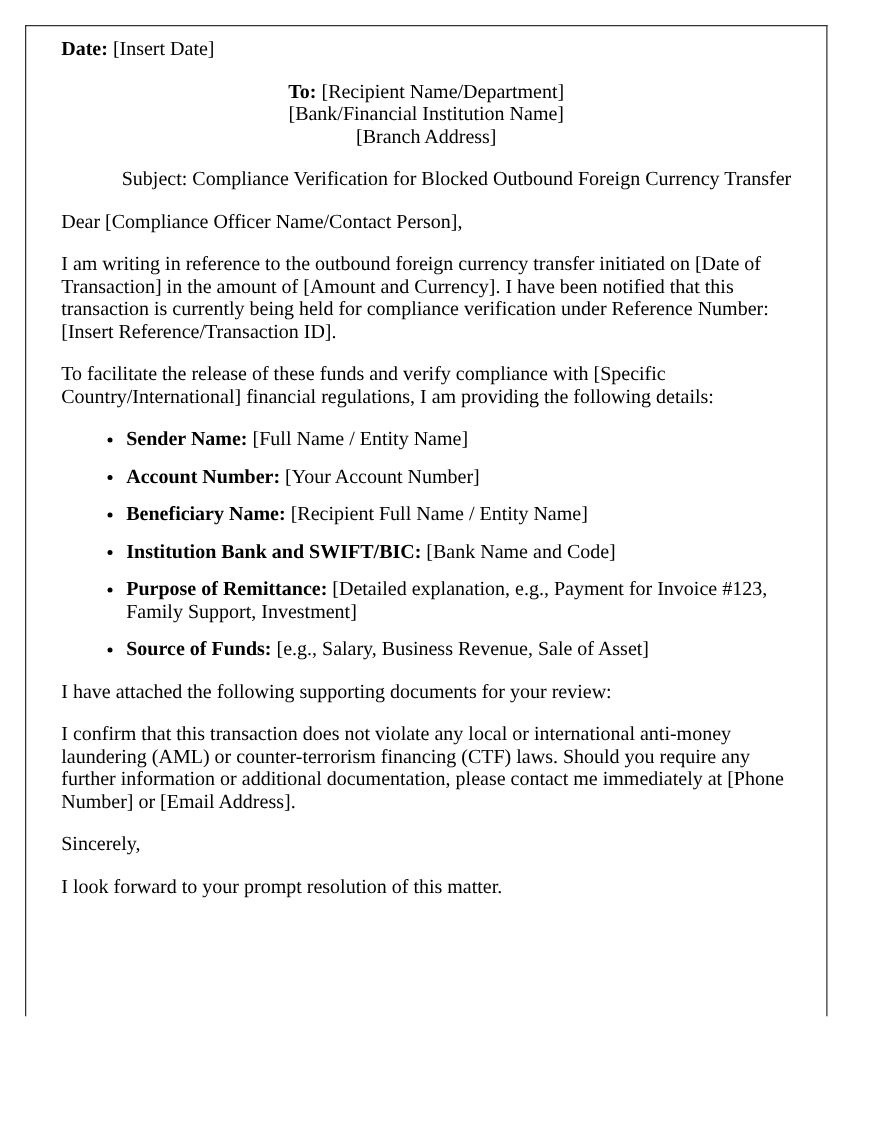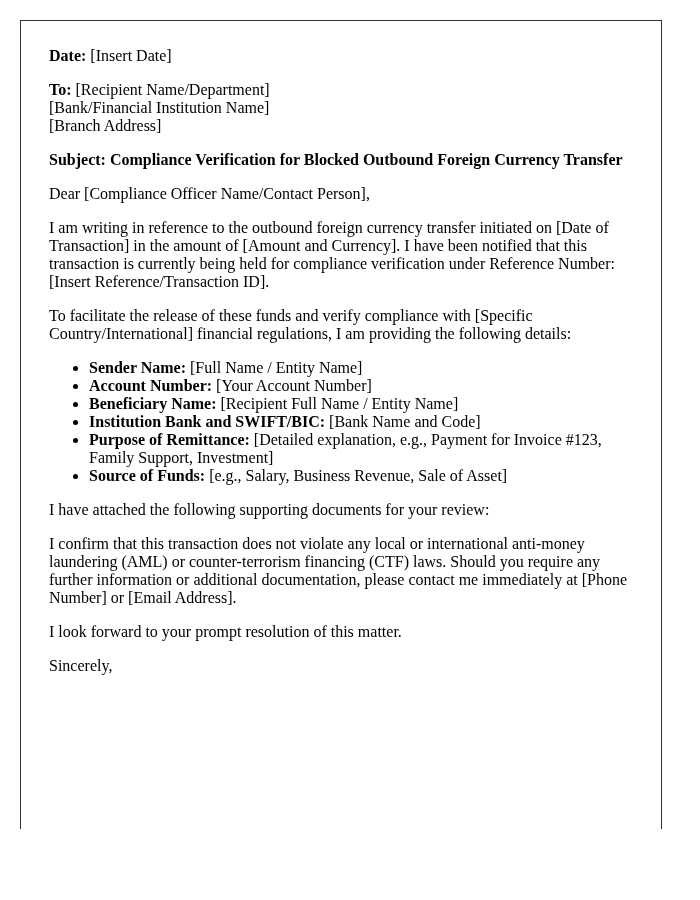--- a/index.html
+++ b/index.html
@@ -16,42 +16,42 @@
       font-size: 16px;
       line-height: 18px;
       color: #000000;
     }
     .letter {
       position: absolute;
       left: 20px;
       top: 20px;
       width: 584px;
       height: 782px;
-      padding: 26px 28px 0 28px;
+      padding: 10px 28px 0 28px;
       border: 1px solid #333333;
       border-bottom: none;
       overflow: hidden;
       box-sizing: content-box;
     }
     p {
       margin: 0 0 16px 0;
     }
-    .block { margin: 0 0 16px 0; }
+    .block { margin: 0 0 16px 0; text-align: center; }
     .line { display: block; }
     b { font-weight: bold; }
     ul {
       margin: 0 0 16px 0;
       padding-left: 40px;
     }
     ul li {
       list-style: disc;
-      margin: 0;
+      margin: 12px;
       padding: 0;
     }
-    .subject { font-weight: bold; }
+    .subject { font-weight: normal; text-align: right; }
   </style>
 </head>
 <body>
 
 <div class="letter">
 
   <p>
     <b>Date:</b>
     <span>[Insert Date]</span>
   </p>
@@ -77,18 +77,18 @@
     <li><b>Institution Bank and SWIFT/BIC:</b> <span>[Bank Name and Code]</span></li>
     <li><b>Purpose of Remittance:</b> <span>[Detailed explanation, e.g., Payment for Invoice #123, Family Support, Investment]</span></li>
     <li><b>Source of Funds:</b> <span>[e.g., Salary, Business Revenue, Sale of Asset]</span></li>
   </ul>
 
   <p>I have attached the following supporting documents for your review:</p>
 
 
   <p>I confirm that this transaction does not violate any local or international anti-money laundering (AML) or counter-terrorism financing (CTF) laws. Should you require any further information or additional documentation, please contact me immediately at [Phone Number] or [Email Address].</p>
 
+  <p>Sincerely,</p>
+
   <p>I look forward to your prompt resolution of this matter.</p>
-
-  <p>Sincerely,</p>
 
 
 </div>
 
 </body></html>

